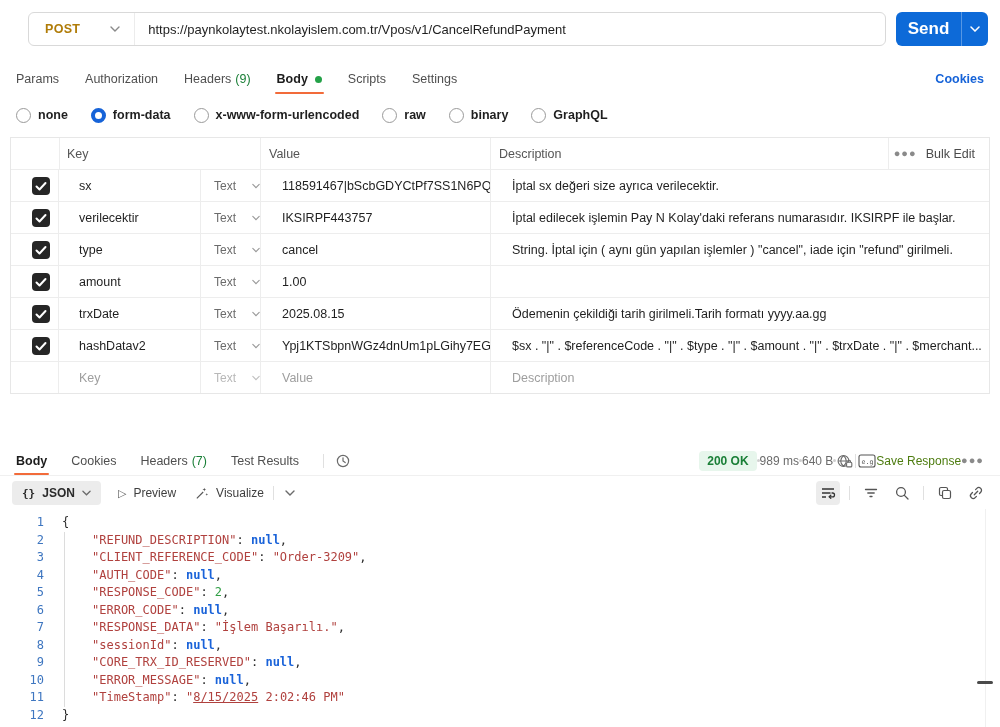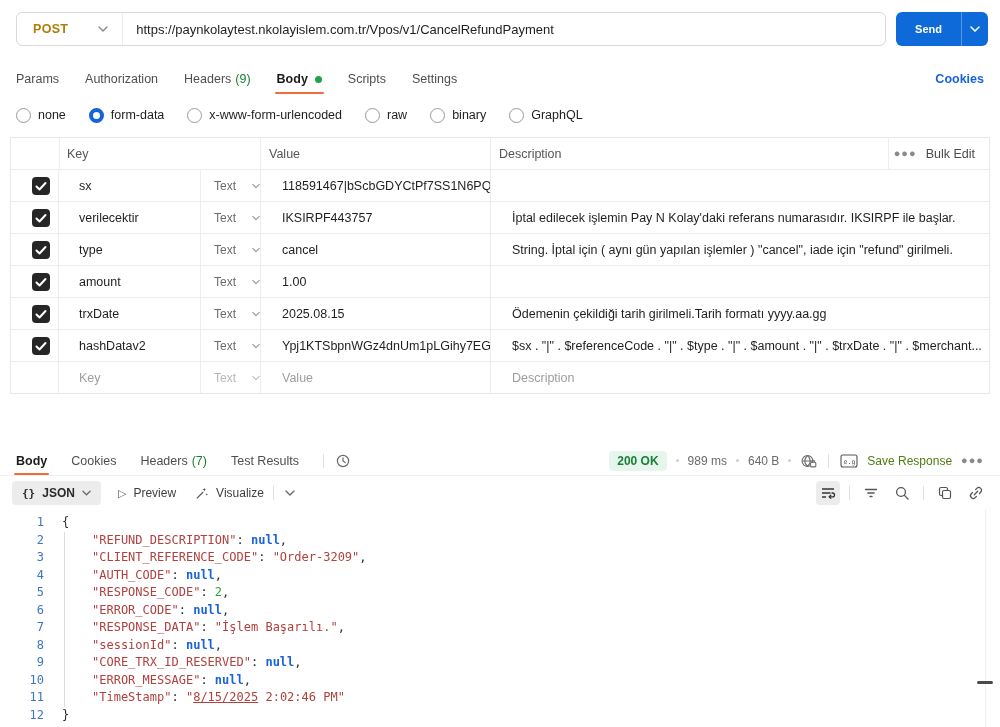--- a/index.html
+++ b/index.html
@@ -6,41 +6,41 @@
     --post:#b07c08; --blue:#0d6ad8; --orange:#f26b3a; --green:#1a7f37;
     --link:#1663d8; --ck:#b0413e; --cn:#1a63d9; --cnum:#2f9e44;
     --bd:#ededed; --bd2:#d9d9d9; --txt:#2b2b2b; --gray:#6b6b6b;
   }
   *{box-sizing:border-box;margin:0;padding:0;}
   html,body{width:1000px;height:727px;background:#fff;overflow:hidden;}
   body{font-family:"Liberation Sans",sans-serif;color:var(--txt);font-size:12.5px;}
   svg{display:block;}
 
   
-  .url-row{display:flex;gap:10px;padding:12px 12px 0 16px;height:50px;}
+  .url-row{display:flex;gap:10px;padding:12px 12px 0 28px;height:50px;}
   .url-bar{flex:1;height:34px;border:1px solid var(--bd2);border-radius:6px;display:flex;align-items:center;background:#fff;}
   .method{display:flex;align-items:center;gap:30px;padding:0 14px 0 16px;height:100%;border-right:1px solid #ececec;cursor:pointer;}
   .method .m-label{color:var(--post);font-weight:700;font-size:12.5px;letter-spacing:.3px;}
   .method .chev{color:#8a8a8a;}
   .url-text{padding-left:13px;font-size:13px;color:#1f1f1f;white-space:nowrap;overflow:hidden;}
   .send{width:92px;height:34px;background:var(--blue);border-radius:6px;display:flex;color:#fff;cursor:pointer;}
-  .send-main{flex:1;display:flex;align-items:center;justify-content:center;font-weight:600;font-size:11px;}
+  .send-main{flex:1;display:flex;align-items:center;justify-content:center;font-weight:600;font-size:17px;}
   .send-caret{width:27px;border-left:1px solid rgba(255,255,255,.3);display:flex;align-items:center;justify-content:center;}
 
   
   .tabs-row{display:flex;align-items:center;margin-top:16px;padding:0 16px;height:26px;}
   .tab{display:flex;align-items:center;margin-right:26px;color:#4f4f4f;cursor:pointer;position:relative;height:100%;}
   .tab .count{color:var(--green);margin-left:4px;}
   .tab .dot{width:7px;height:7px;border-radius:50%;background:#24a148;margin-left:7px;}
   .tab.active{color:#1c1c1c;font-weight:600;}
   .tab.active::after{content:"";position:absolute;left:-2px;right:-2px;bottom:-2px;height:2px;background:var(--orange);border-radius:1px;}
   .cookies{margin-left:auto;color:var(--link);font-weight:600;cursor:pointer;}
 
   
-  .modes-row{display:flex;align-items:center;margin-top:14px;padding:0 16px;height:18px;}
+  .modes-row{display:flex;align-items:center;margin-top:14px;padding:0 16px;height:18px;font-weight:bold;}
   .mode{display:flex;align-items:center;gap:7px;margin-right:23px;cursor:pointer;color:#1f1f1f;}
   .radio{width:15px;height:15px;border:1.5px solid #9a9a9a;border-radius:50%;background:#fff;flex-shrink:0;}
   .radio.sel{border:4.5px solid var(--link);}
 
   
   .ptable{margin:13px 10px 0 10px;border:1px solid #e7e7e7;}
   .thead{display:grid;grid-template-columns:48px 202px 230px 398px 1fr;height:31px;align-items:center;color:#555;}
   .thead>div{height:100%;display:flex;align-items:center;}
   .thead .h-key{border-right:1px solid var(--bd);padding-left:7px;border-left:1px solid var(--bd);}
   .thead .h-chk{}
@@ -59,21 +59,21 @@
   .ph .c-type{color:#b8b8b8;}
 
   
   .resp-tabs{display:flex;align-items:center;margin-top:52px;padding:0 16px;height:30px;border-bottom:1px solid #f0f0f0;}
   .rtab{display:flex;align-items:center;margin-right:24px;color:#4f4f4f;cursor:pointer;position:relative;height:100%;}
   .rtab .count{color:var(--green);margin-left:4px;}
   .rtab.active{color:#1c1c1c;font-weight:600;}
   .rtab.active::after{content:"";position:absolute;left:-2px;right:-2px;bottom:0;height:2px;background:var(--orange);border-radius:1px;}
   .vsep{width:1px;height:14px;background:#e0e0e0;margin:0 11px 0 0;}
   .hist{color:var(--gray);cursor:pointer;}
-  .resp-meta{margin-left:auto;display:flex;align-items:center;gap:9px;font-size:12px;}
+  .resp-meta{margin-left:auto;display:flex;align-items:center;font-size:12px;}
   .badge{color:var(--green);background:#e7f6ec;border-radius:4px;padding:3px 8px;font-weight:600;}
   .meta{color:var(--gray);}
   .sep-dot{width:3px;height:3px;border-radius:50%;background:#cfcfcf;}
   .micon{color:var(--gray);cursor:pointer;display:flex;align-items:flex-start;}
   .save-lbl{color:#4d7c0f;cursor:pointer;}
 
   
   .resp-toolbar{display:flex;align-items:center;padding:7px 12px 6px 12px;height:33px;}
   .json-chip{display:flex;align-items:center;gap:7px;background:#ececec;border-radius:4px;padding:5px 10px;font-size:12px;font-weight:600;color:#2b2b2b;cursor:pointer;}
   .braces{font-family:"DejaVu Sans Mono",monospace;font-weight:700;font-size:11px;}
@@ -199,20 +199,21 @@
           </svg>
         </div>
         <div class="cell c-key">sx</div>
         <div class="cell c-type">
           <span>Text</span>
           <svg width="9" height="6" viewBox="0 0 10 6">
             <path d="M1 1l4 4 4-4" fill="none" stroke="#9a9a9a" stroke-width="1.4" stroke-linecap="round"></path>
           </svg>
         </div>
         <div class="cell c-val">118591467|bScbGDYCtPf7SS1N6PQ6/...</div>
+        <div class="cell c-desc">İptal sx değeri size ayrıca verilecektir.</div>
       </div>
       <div class="trow">
         <div class="cell c-check">
           <svg width="18" height="18" viewBox="0 0 18 18">
             <rect width="18" height="18" rx="4" fill="#262626"></rect>
             <path d="M4.5 9.5l3 3 6-6.5" stroke="#fff" stroke-width="2" fill="none" stroke-linecap="round" stroke-linejoin="round"></path>
           </svg>
         </div>
         <div class="cell c-key">verilecektir</div>
         <div class="cell c-type">

